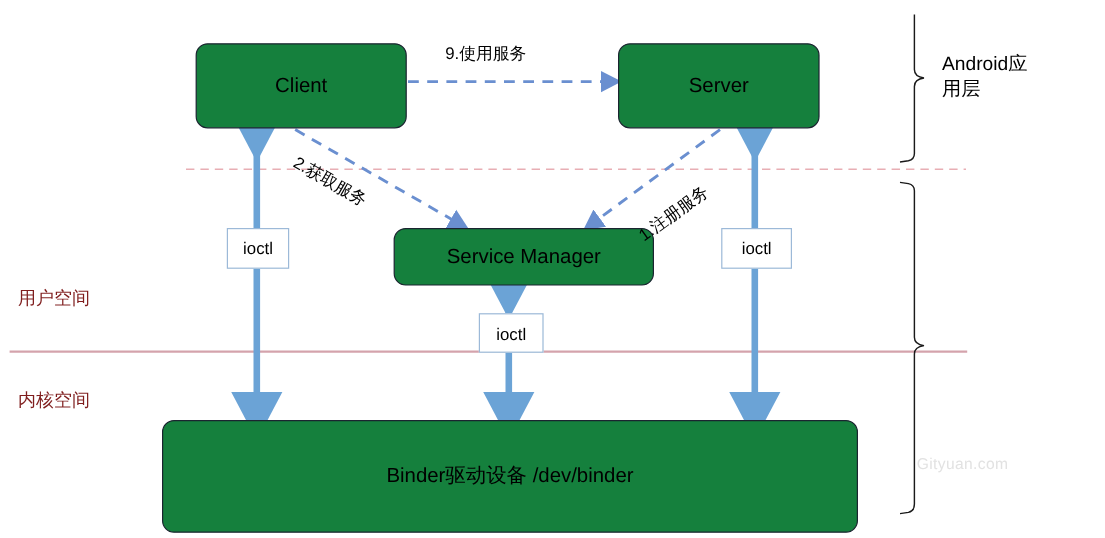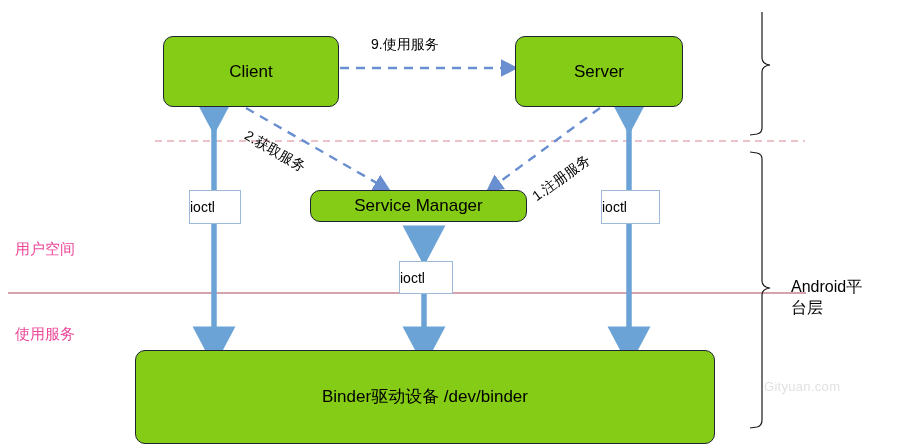--- a/index.html
+++ b/index.html
@@ -19,48 +19,48 @@
   }
   #diagram-svg {
     position: absolute;
     left: 0;
     top: 0;
     width: 921px;
     height: 448px;
   }
   .node-box {
     position: absolute;
-    background: #84cc16;
+    background: #15803d;
     border: 1.4px solid #1b2430;
     border-radius: 10px;
     display: flex;
     align-items: center;
     justify-content: center;
     text-align: center;
     color: #000000;
     font-size: 17px;
     line-height: 1.25;
     box-sizing: border-box;
     z-index: 3;
   }
   .ioctl-box {
     position: absolute;
     background: #ffffff;
     border: 1px solid #9cb9d8;
     display: flex;
     align-items: center;
-    justify-content: flex-start;
+    justify-content: center;
     color: #000000;
     font-size: 14px;
     box-sizing: border-box;
     z-index: 4;
   }
   .plain-label {
     position: absolute;
-    color: #ec4899;
+    color: #7f1d1d;
     font-size: 15px;
     line-height: 1.25;
     white-space: pre-line;
     z-index: 5;
   }
   .edge-label {
     position: absolute;
     color: #000000;
     font-size: 14px;
     white-space: nowrap;
@@ -136,21 +136,21 @@
   </svg>
 
   <div class="node-box" style="left:163px; top:36px; width:176px; height:71px;">
     <span>Client</span>
   </div>
 
   <div class="node-box" style="left:515px; top:36px; width:168px; height:71px;">
     <span>Server</span>
   </div>
 
-  <div class="node-box" style="left:310px; top:190px; width:217px; height:32px;">
+  <div class="node-box" style="left:328px; top:190px; width:217px; height:48px;">
     <span>Service Manager</span>
   </div>
 
   <div class="node-box" style="left:135px; top:350px; width:580px; height:94px;">
     <span>Binder驱动设备
 /dev/binder</span>
   </div>
 
   <div class="ioctl-box" style="left:189px; top:190px; width:52px; height:34px;">
     <span>ioctl</span>
@@ -165,21 +165,21 @@
   </div>
 
   <div class="edge-label" style="left:371px; top:36px;">9.使用服务</div>
 
   <div class="edge-label rot-label" style="left:250px; top:127px; transform: rotate(30deg);">2.获取服务</div>
 
   <div class="edge-label rot-label" style="left:529px; top:191px; transform: rotate(-36deg);">1.注册服务</div>
 
   <div class="plain-label" style="left:15px; top:240px;">用户空间</div>
 
-  <div class="plain-label" style="left:15px; top:325px;">使用服务</div>
+  <div class="plain-label" style="left:15px; top:325px;">内核空间</div>
 
+  <div class="bracket-label" style="left:785px; top:44px;">Android应
+用层</div>
 
-  <div class="bracket-label" style="left:791px; top:277px;">Android平
-台层</div>
 
   <div class="watermark" style="left:764px; top:379px;">Gityuan.com</div>
 
 </div>
 
 </body></html>

